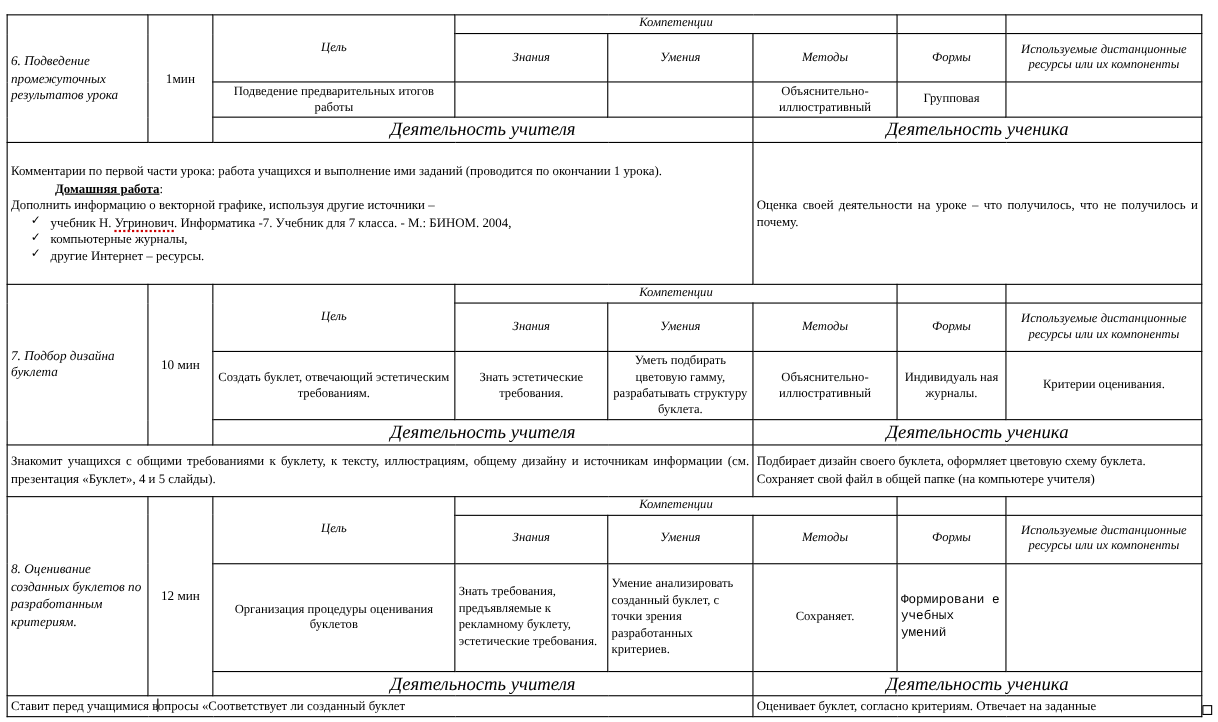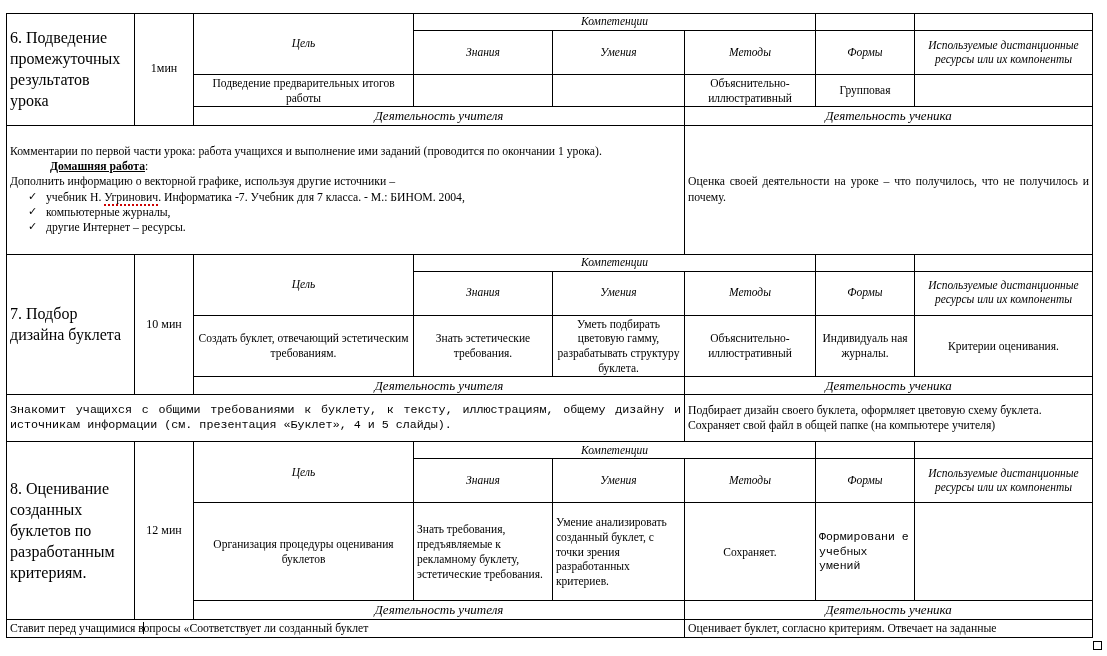--- a/index.html
+++ b/index.html
@@ -42,21 +42,22 @@
   col.c-skill   { width: 132px; }
   col.c-method  { width: 131px; }
   col.c-form    { width: 99px;  }
   col.c-res     { width: 178px; }
 
   .stage-cell {
     vertical-align: top;
     padding-top: 4px;
     padding-left: 7px;
     line-height: 1.32;
-    font-size: 16px;
+    font-size: 12px;
+    font-style: italic;
   }
   .time-cell {
     vertical-align: top;
     text-align: center;
     padding-top: 4px;
     font-size: 12px;
   }
   .hdr-italic {
     font-style: italic;
     text-align: center;
@@ -88,21 +89,21 @@
     text-align: justify;
     text-justify: inter-word;
     line-height: 1.32;
     font-size: 11.7px;
     vertical-align: top;
     padding: 2px 4px;
   }
   .act-hdr {
     font-style: italic;
     text-align: center;
-    font-size: 13px;
+    font-size: 17px;
     height: 15px;
     padding: 0;
   }
   .cell-top {
     vertical-align: top;
     padding-top: 3px;
     font-family: Liberation Mono, monospace;
   }
   .hw-title {
     font-weight: bold;
@@ -235,21 +236,21 @@
       <td class="center-txt">Уметь подбирать цветовую гамму, разрабатывать структуру буклета.</td>
       <td class="center-txt">Объяснительно-иллюстративный</td>
       <td class="center-txt">Индивидуаль ная журналы.</td>
       <td class="center-txt">Критерии оценивания.</td>
     </tr>
     <tr>
       <td class="act-hdr" colspan="3">Деятельность учителя</td>
       <td class="act-hdr" colspan="3">Деятельность ученика</td>
     </tr>
     <tr>
-      <td class="just-txt" colspan="5" style="height:44px;font-family:Liberation Mono, monospace;">Знакомит учащихся с общими требованиями к буклету, к тексту, иллюстрациям, общему дизайну и источникам информации (см. презентация «Буклет», 4 и 5 слайды).</td>
+      <td class="just-txt" colspan="5" style="height:44px;">Знакомит учащихся с общими требованиями к буклету, к тексту, иллюстрациям, общему дизайну и источникам информации (см. презентация «Буклет», 4 и 5 слайды).</td>
       <td class="just-txt" colspan="3">
         <div>Подбирает дизайн своего буклета, оформляет цветовую схему буклета.</div>
         <div>Сохраняет свой файл в общей папке (на компьютере учителя)</div>
       </td>
     </tr>
 
     <tr>
       <td class="stage-cell" rowspan="4">8. Оценивание созданных буклетов по разработанным критериям.</td>
       <td class="time-cell" rowspan="4">12 мин</td>
       <td class="hdr-italic" rowspan="2" style="height:58px;">Цель</td>

